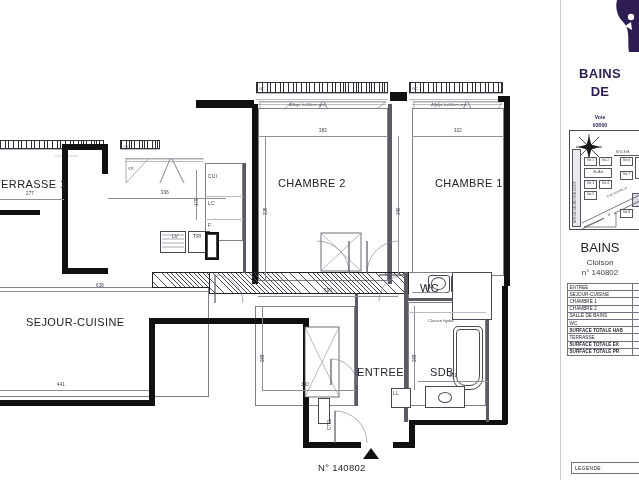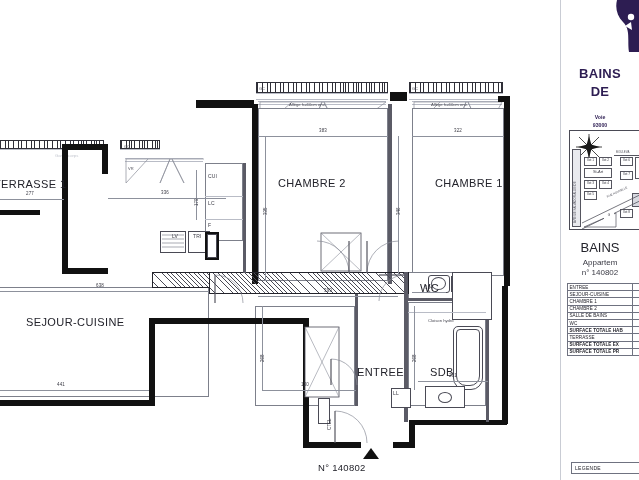--- a/index.html
+++ b/index.html
@@ -394,21 +394,21 @@
         <line x1="0" y1="40" x2="70" y2="6" stroke="#55555f" stroke-width=".8"></line>
         <line x1="0" y1="46" x2="70" y2="12" stroke="#55555f" stroke-width=".8"></line>
         <polygon points="2,44 34,30 34,44" fill="none" stroke="#55555f" stroke-width=".7"></polygon>
       </svg>
       <div class="street" style="left:36px;top:64px;transform:rotate(-25deg);transform-origin:left top;">RUE NOUVELLE</div>
       <div class="plot" style="left:34px;top:82px;width:10px;height:8px;border:none;">G</div>
 
     </div>
 
     <div class="plan-title" style="top:240px;font-size:13px;color:#23232b;">BAINS</div>
-    <div class="plan-title" style="top:258px;font-size:8px;color:#3a3a44;">Appartem</div>
+    <div class="plan-title" style="top:258px;font-size:8px;color:#3a3a44;">Cloison</div>
     <div class="plan-title" style="top:268px;font-size:8px;color:#3a3a44;">n° 140802</div>
 
     <div id="surftable">
       <table>
         <tbody>
           <tr>
               <td>ENTREE</td>
               <td class="val"></td>
             </tr>
           <tr>

